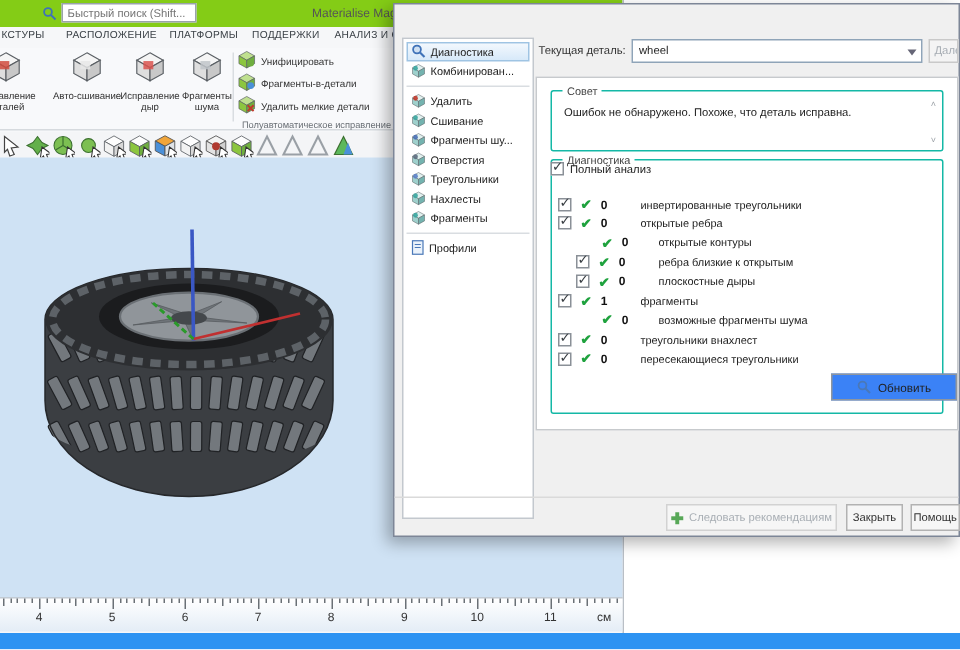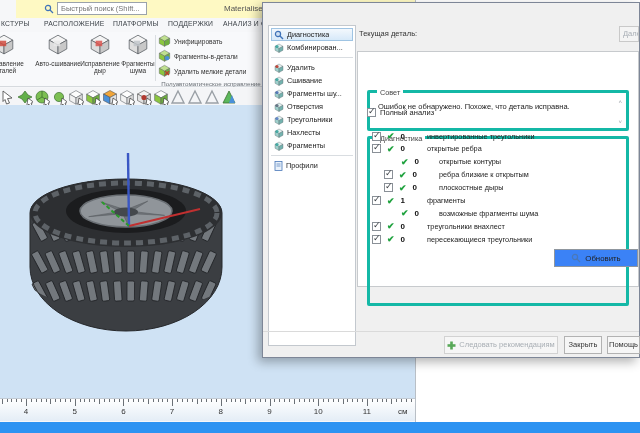--- a/index.html
+++ b/index.html
@@ -1,21 +1,21 @@
 <!DOCTYPE html>
 <html><head>
 <meta charset="utf-8">
 <style>
   html,body{margin:0;padding:0;background:#fff;}
   *{box-sizing:border-box;font-family:"Liberation Sans",sans-serif;}
   .stage{position:relative;width:640px;height:433px;overflow:hidden;background:#fff;}
 
   
   .app{position:absolute;left:0;top:0;width:416px;height:422px;background:#f6f7f9;border-right:1px solid #b9bfc6;overflow:hidden;}
-  .app-titlebar{position:absolute;left:16px;top:0;width:100%;height:18px;background:#fef9c3;}
+  .app-titlebar{position:absolute;left:0;top:0;width:100%;height:18px;background:#84cc16;}
   .search-wrap{position:absolute;left:28px;top:2px;display:flex;align-items:center;}
   .search-input{width:90px;height:13px;border:1px solid #9aa2ab;background:#fff;font-size:7.5px;color:#888;padding:0 3px;margin-left:3px;}
   .app-title{position:absolute;left:208px;top:4px;font-size:8px;color:#555;white-space:nowrap;}
   .tabs{position:absolute;left:0;top:19px;width:100%;height:13px;background:#f6f7f9;}
   .tab{position:absolute;top:1px;font-size:6.8px;color:#3c4248;letter-spacing:.2px;white-space:nowrap;cursor:default;}
   .ribbon{position:absolute;left:0;top:32px;width:100%;height:55px;background:#f8f9fb;border-bottom:1px solid #d6dade;}
   .big-btn{position:absolute;top:1px;width:60px;height:50px;text-align:center;}
   .big-btn .bicon{display:block;margin:0 auto;}
   .big-btn .blabel{font-size:6.4px;line-height:7px;color:#333;margin-top:1px;}
   .vsep{position:absolute;top:3px;width:1px;height:46px;background:#d9dde1;}
@@ -41,21 +41,21 @@
   .dlg-sidebar{position:absolute;left:5px;top:22px;width:88px;height:321px;background:#fff;border:1px solid #c3c8ce;padding-top:2px;}
   .side-item{display:flex;align-items:center;height:13px;margin:0 2px;padding-left:2px;border:1px solid transparent;}
   .side-item.sel{background:linear-gradient(#f3f8fd,#d7e9f9);border:1px solid #9fc4e3;}
   .side-item .silabel{font-size:7.3px;color:#222;margin-left:3px;white-space:nowrap;overflow:hidden;}
   .side-sep{height:1px;background:#d9dde1;margin:3px 2px;}
   .cur-label{position:absolute;left:96px;top:26px;font-size:7.5px;color:#333;}
   .combo{position:absolute;left:158px;top:23px;width:194px;height:16px;background:#fff;border:1px solid #8fa4b8;font-size:7.5px;color:#222;line-height:14px;padding-left:4px;}
   .combo-arrow{position:absolute;right:3px;top:6px;width:0;height:0;border-left:3px solid transparent;border-right:3px solid transparent;border-top:4px solid #667;}
   .next-btn{position:absolute;left:356px;top:23px;width:20px;height:16px;background:#f4f4f4;border:1px solid #c9c9c9;color:#a7adb4;font-size:7.5px;line-height:14px;overflow:hidden;padding-left:3px;white-space:nowrap;}
   .content-panel{position:absolute;left:94px;top:48px;width:282px;height:236px;background:#fff;border:1px solid #c7cacd;}
-  .gbox{position:absolute;border:3px solid #14b8a6;border-radius:2px;margin-top:30px;}
+  .gbox{position:absolute;border:1px solid #14b8a6;border-radius:2px;}
   .gbox-label{position:absolute;top:-5px;left:7px;background:#fff;padding:0 3px;font-size:7.3px;color:#444;}
   .advice-text{position:absolute;left:8px;top:9px;font-size:7.5px;color:#222;width:230px;}
   .scr{position:absolute;right:4px;font-size:6px;color:#9aa0a6;}
   .cbrow{display:flex;align-items:center;}
   .cb{width:9px;height:9px;border:1px solid #8a9097;background:#fff;position:relative;flex:none;}
   .cb .ck{position:absolute;left:0px;top:-3px;font-size:9px;color:#3a3f44;}
   .full-an{position:absolute;left:9px;top:56px;}
   .full-an span.lbl{font-size:7.5px;color:#222;margin-left:4px;}
   .diagrows{position:absolute;left:0;top:78px;width:262px;}
   .drow{position:absolute;height:12px;display:flex;align-items:center;}
@@ -502,20 +502,24 @@
           <span><svg width="9" height="10" viewBox="0 0 9 10">
               <rect x="1" y="0.5" width="7" height="9" fill="#eaf2fb" stroke="#4a78b8" stroke-width="0.8"></rect>
               <line x1="2.5" y1="3" x2="6.5" y2="3" stroke="#4a78b8" stroke-width="0.7"></line>
               <line x1="2.5" y1="5" x2="6.5" y2="5" stroke="#4a78b8" stroke-width="0.7"></line>
             </svg></span>
           <span class="silabel">Профили</span>
         </div>
       </div>
 
     <div class="cur-label">Текущая деталь:</div>
+    <div class="combo">
+      <span>wheel</span>
+      <div class="combo-arrow"></div>
+    </div>
     <div class="next-btn">Далее</div>
 
     <div class="content-panel">
 
       <div class="gbox" style="left:9px;top:8px;width:262px;height:41px;">
         <div class="gbox-label">Совет</div>
         <div class="advice-text">Ошибок не обнаружено. Похоже, что деталь исправна.</div>
         <div class="scr" style="top:6px">˄</div>
         <div class="scr" style="bottom:3px">˅</div>
       </div>

